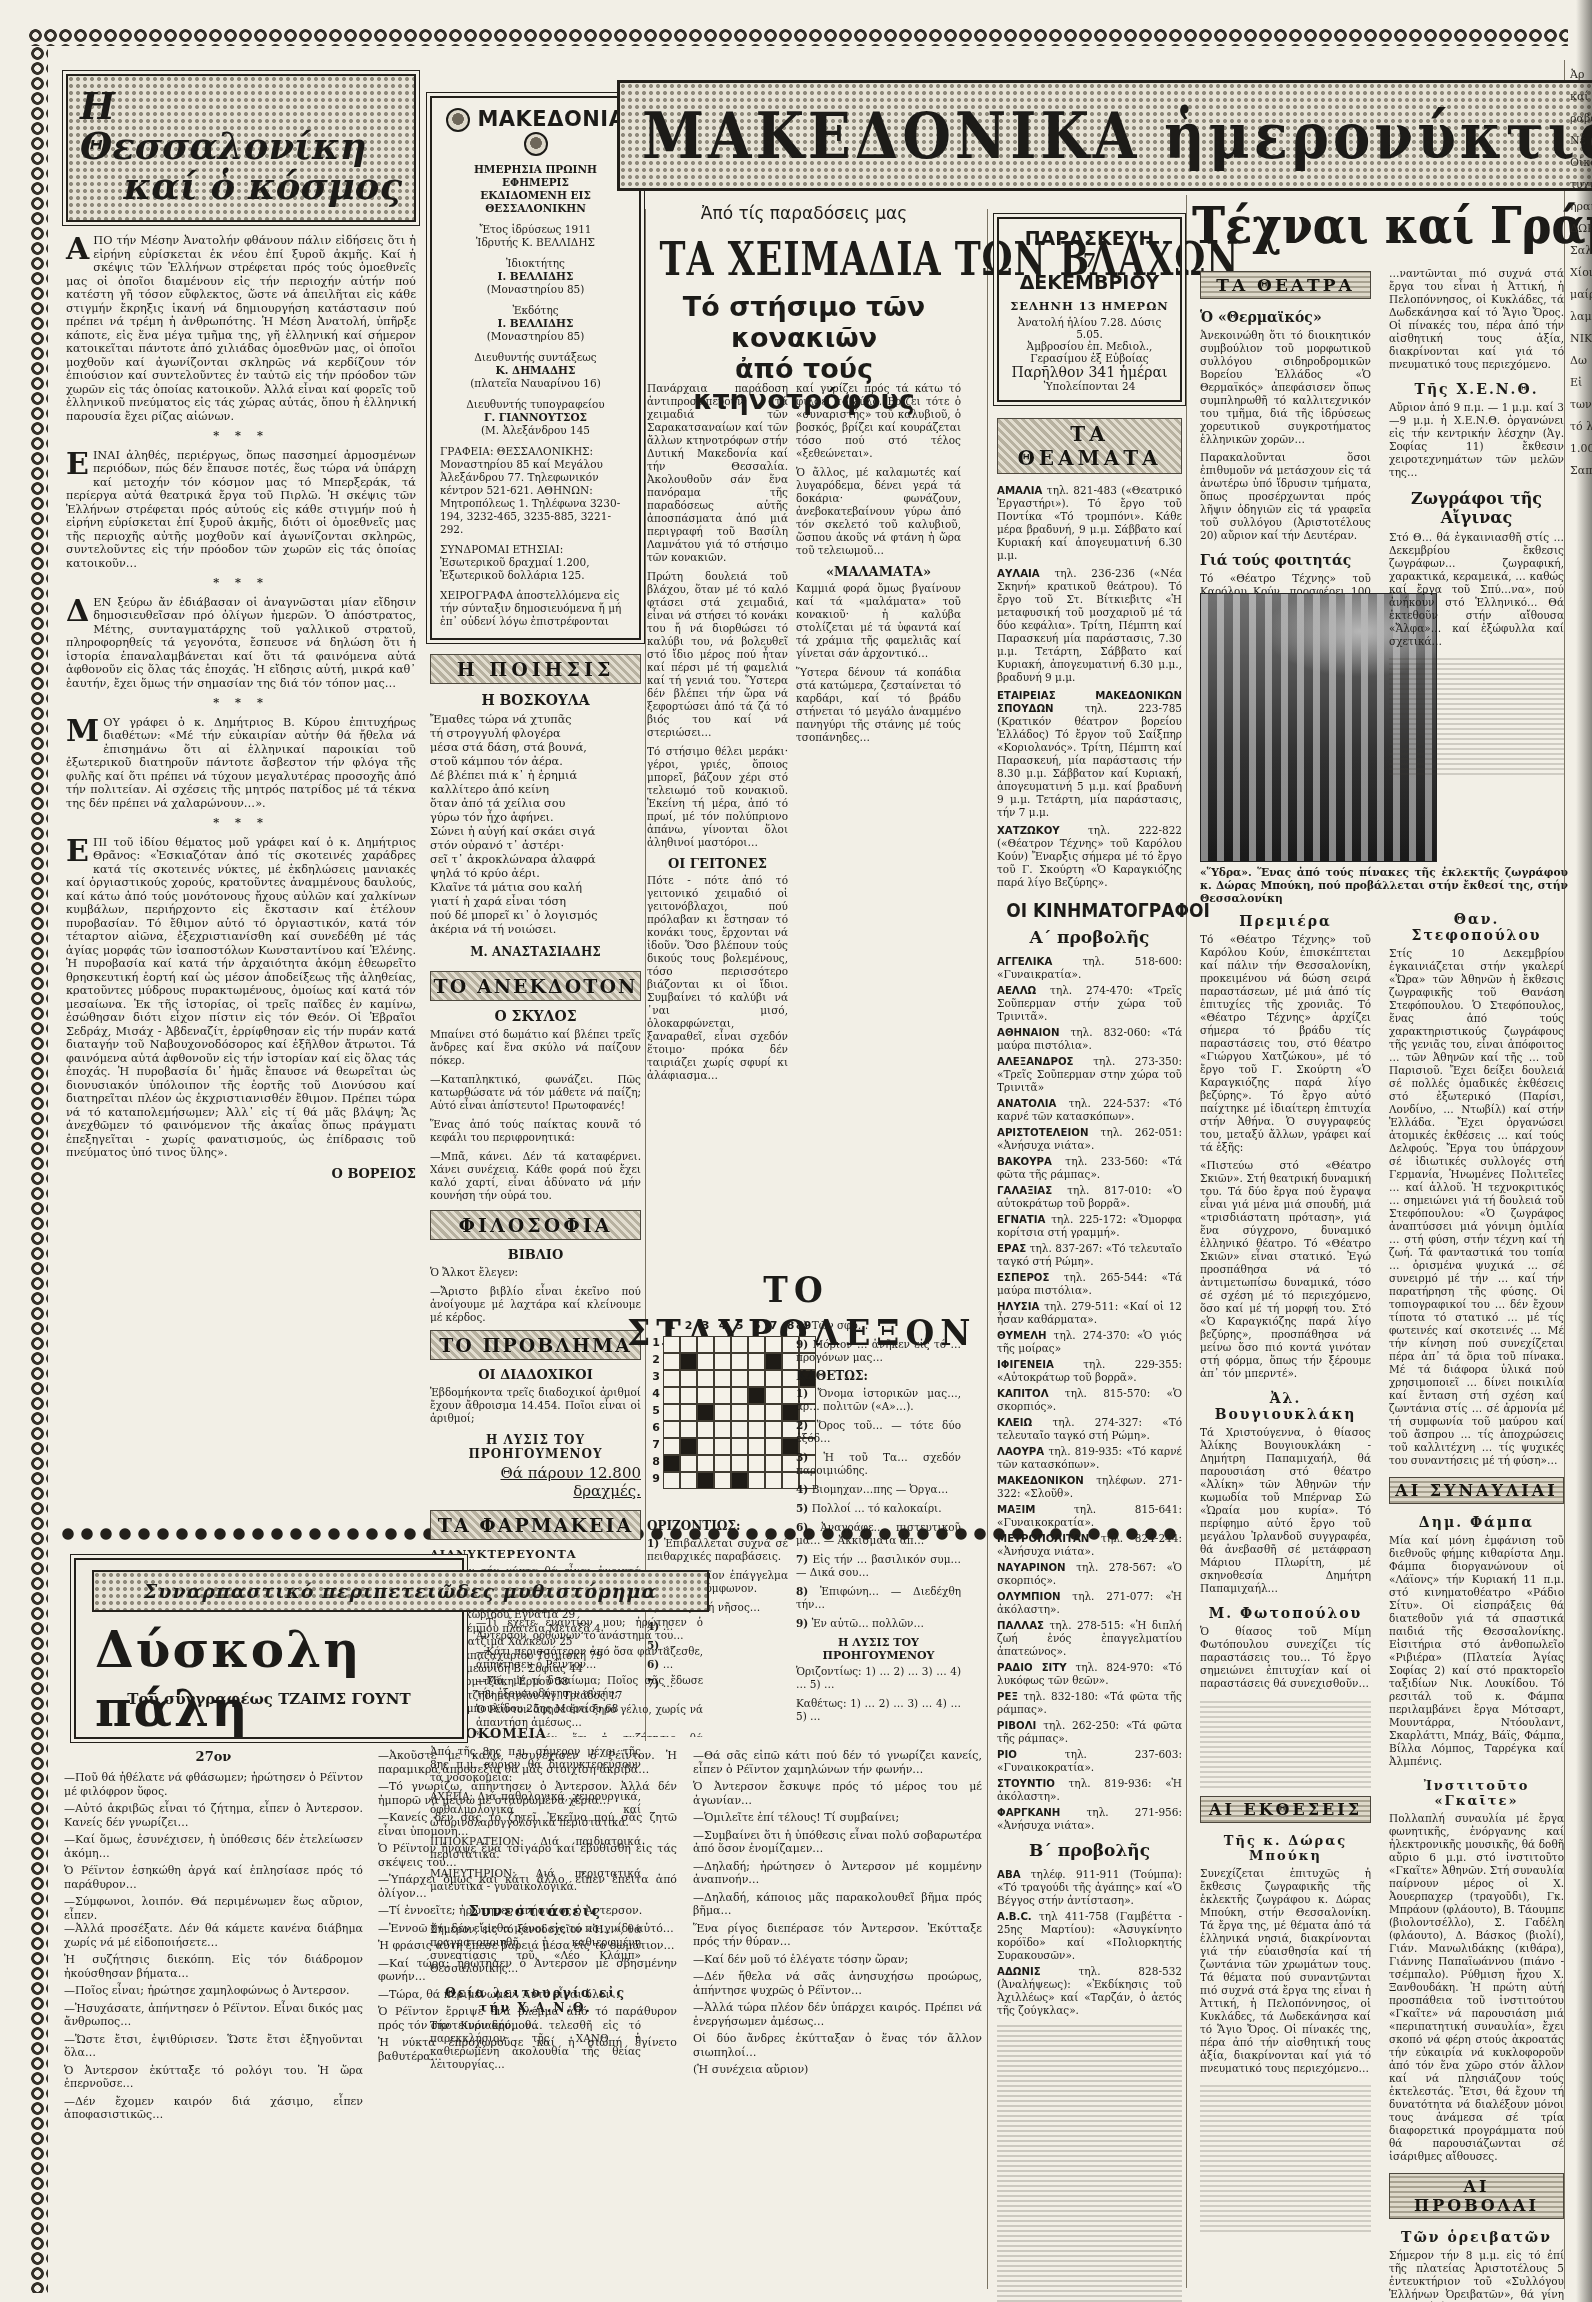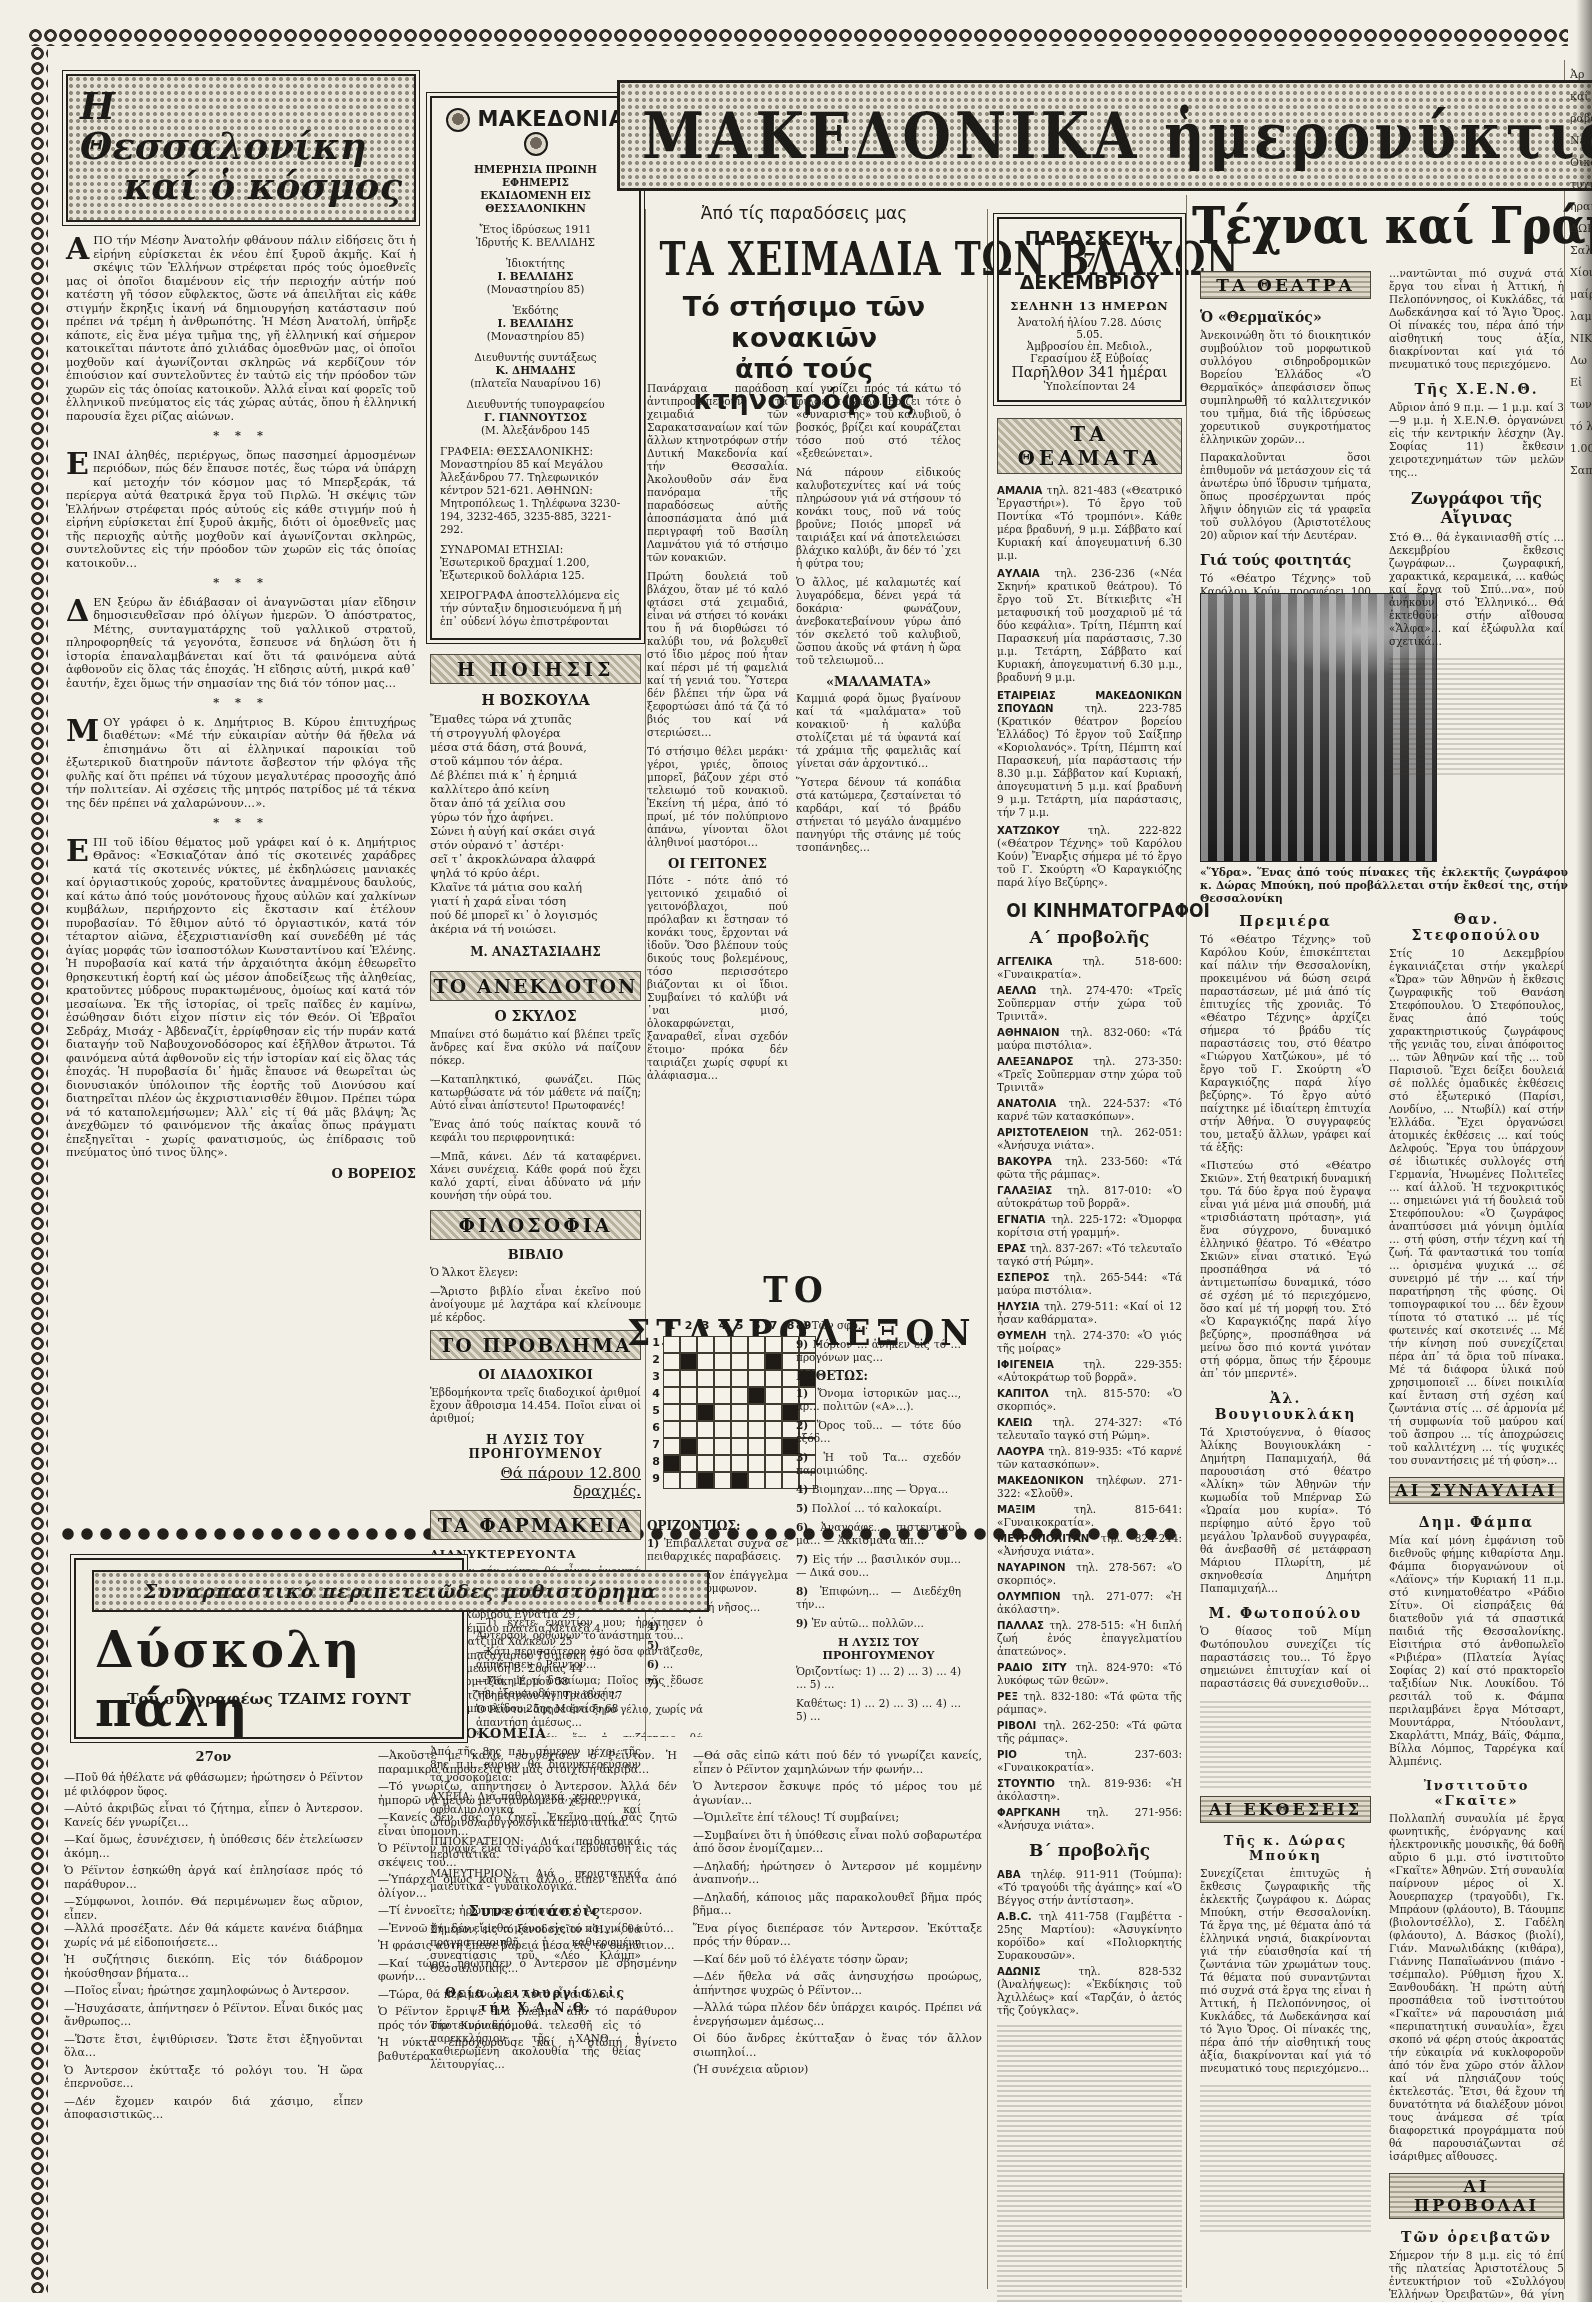--- a/index.html
+++ b/index.html
@@ -223,24 +223,20 @@
         <p>Πότε - πότε ἀπό τό γειτονικό χειμαδιό οἱ γειτονόβλαχοι, πού πρόλαβαν κι ἔστησαν τό κονάκι τους, ἔρχονται νά ἰδοῦν. Ὅσο βλέπουν τούς δικούς τους βολεμένους, τόσο περισσότερο βιάζονται κι οἱ ἴδιοι. Συμβαίνει τό καλύβι νά ᾽ναι μισό, ὁλοκαρφώνεται, ξαναραθεῖ, εἶναι σχεδόν ἕτοιμο· πρόκα δέν ταιριάζει χωρίς σφυρί κι ἀλάφιασμα…</p>
       </div>
     </div>
   <div class="abs txt" style="left:796px;top:382px;width:165px;height:876px;overflow:hidden;">
 
       <div>
 
         <p>καί γυρίζει πρός τά κάτω τό φιλάει τό ξύλο. Βρίζει τότε ὁ «συναριστής» τοῦ καλυβιοῦ, ὁ βοσκός, βρίζει καί κουράζεται τόσο πού στό τέλος «ξεθεώνεται».</p>
       </div>
 
-      <div>
-
-        <p>Νά πάρουν εἰδικούς καλυβοτεχνίτες καί νά τούς πληρώσουν γιά νά στήσουν τό κονάκι τους, ποῦ νά τούς βροῦνε; Ποιός μπορεῖ νά ταιριάξει καί νά ἀποτελειώσει βλάχικο καλύβι, ἄν δέν τό ᾽χει ἡ φύτρα του;</p>
-      </div>
 
       <div>
 
         <p>Ὁ ἄλλος, μέ καλαμωτές καί λυγαρόδεμα, δένει γερά τά δοκάρια· φωνάζουν, ἀνεβοκατεβαίνουν γύρω ἀπό τόν σκελετό τοῦ καλυβιοῦ, ὥσπου ἀκοῦς νά φτάνη ἡ ὥρα τοῦ τελειωμοῦ…</p>
       </div>
 
       <div>
         <span class="ih">«ΜΑΛΑΜΑΤΑ»</span>
         <p>Καμμιά φορά ὅμως βγαίνουν καί τά «μαλάματα» τοῦ κονακιοῦ· ἡ καλύβα στολίζεται μέ τά ὑφαντά καί τά χράμια τῆς φαμελιᾶς καί γίνεται σάν ἀρχοντικό…</p>
       </div>

